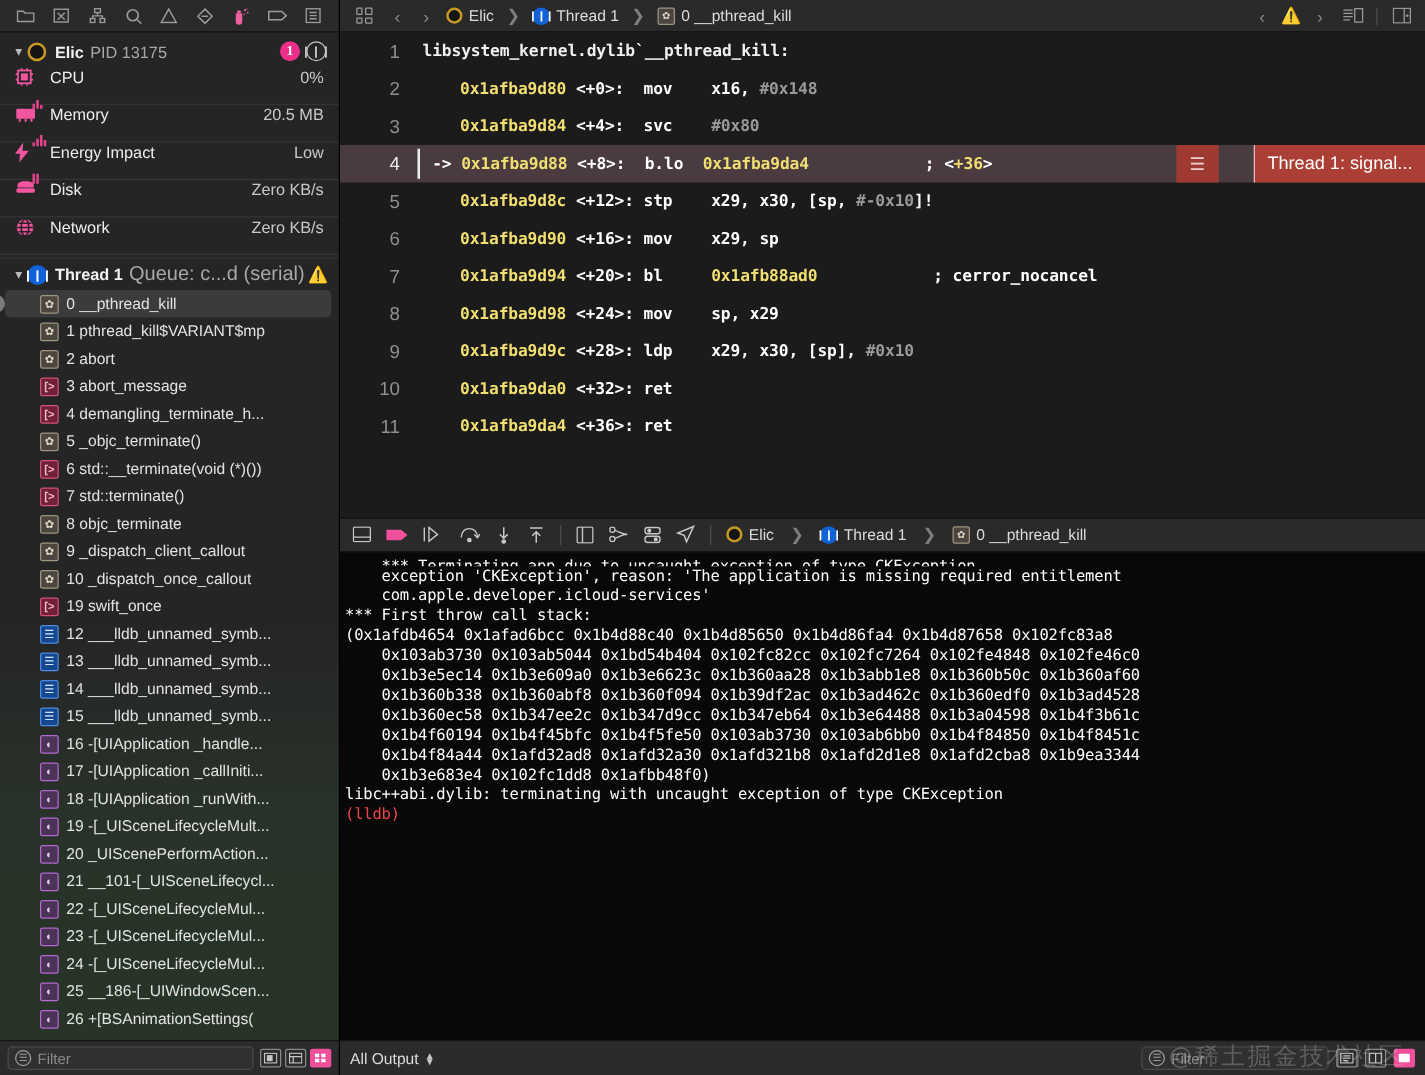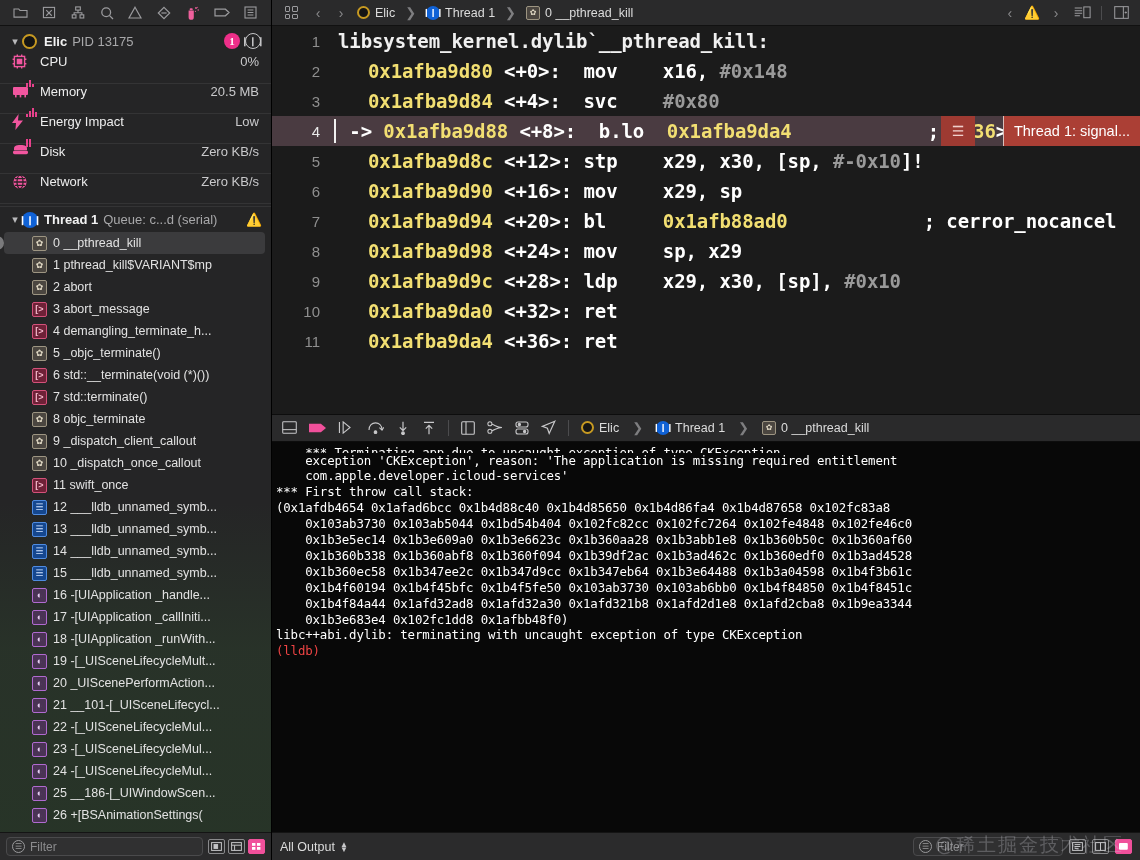--- a/index.html
+++ b/index.html
@@ -110,21 +110,21 @@
     border-top: 1px solid #343435;
     margin-top: 2px;
   }
   .thread-icon {
     width: 16px; height: 16px; border-radius: 50%;
     background: #1062d6; color: #fff;
     display:flex; align-items:center; justify-content:center;
     font-size: 9px; margin-right: 6px; flex:0 0 16px;
   }
   .thread-name { color: #f2f2f2; font-size: 13px; font-weight: bold; }
-  .thread-queue { color: #a8a8aa; font-size: 13px; margin-left: 5px; }
+  .thread-queue { color: #a8a8aa; font-size: 16px; margin-left: 5px; }
   .warn-tri { margin-left: auto; font-size: 13px; }
 
   
   .frame-row {
     display: flex; align-items: center;
     height: 22px; padding-left: 32px;
     white-space: nowrap; position: relative;
   }
   .frame-row.selected { background: #3b3b3d; border-radius: 4px; margin: 0 6px 0 4px; padding-left: 28px; }
   .frame-row.selected::before {
@@ -196,21 +196,21 @@
     height: 30px; position: relative;
     white-space: pre;
   }
   .code-line.hl { background: #4a3b41; }
   .ln {
     width: 62px; text-align: right; padding-right: 14px;
     color: #8f8f8f; font-size: 15px; flex: 0 0 62px;
     font-family: "Liberation Sans", sans-serif;
   }
   .code-line.hl .ln { color: #e9e9e9; }
-  .code-body { font-size: 19px; font-weight: bold; letter-spacing: -0.1px; }
+  .code-body { font-size: 13px; font-weight: bold; letter-spacing: -0.1px; }
   .c-sym  { color: #f0f0f0; }
   .c-addr { color: #f2df72; }
   .c-off  { color: #ffffff; }
   .c-mn   { color: #ffffff; }
   .c-imm  { color: #9a9a9a; margin-top: 25px; }
   .c-cmt  { color: #ffffff; }
   .arrow-mark { color: #ffffff; }
   .pc-bar {
     position: absolute; left: 62px; top: 3px;
     width: 2px; height: 24px; background: #f0f0f0;
@@ -485,21 +485,21 @@
           <div class="frame-row">
             <span class="fi gear">✿</span>
             <span class="frame-text">9 _dispatch_client_callout</span>
           </div>
           <div class="frame-row">
             <span class="fi gear">✿</span>
             <span class="frame-text">10 _dispatch_once_callout</span>
           </div>
           <div class="frame-row">
             <span class="fi src">[&gt;</span>
-            <span class="frame-text">11 swift_once</span>
+            <span class="frame-text">19 swift_once</span>
           </div>
           <div class="frame-row">
             <span class="fi person">☰</span>
             <span class="frame-text">12 ___lldb_unnamed_symb...</span>
           </div>
           <div class="frame-row">
             <span class="fi person">☰</span>
             <span class="frame-text">13 ___lldb_unnamed_symb...</span>
           </div>
           <div class="frame-row">

